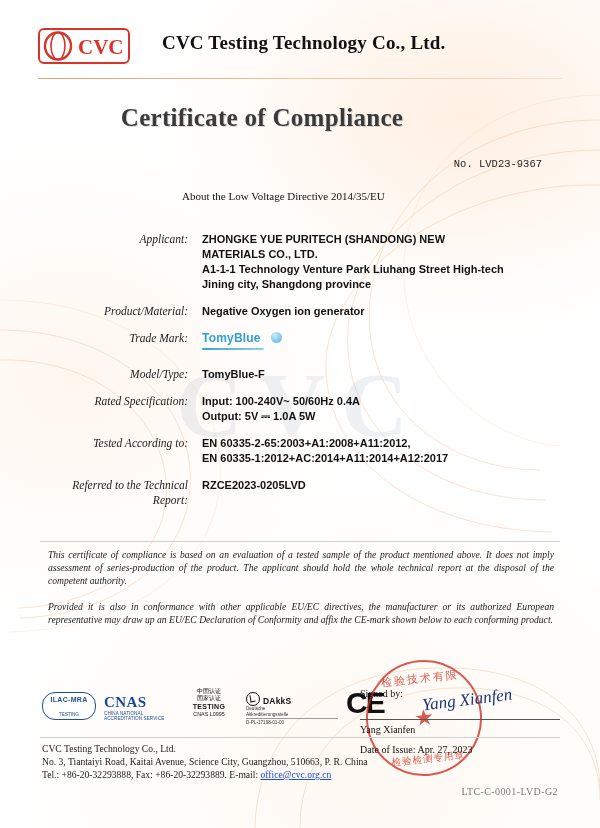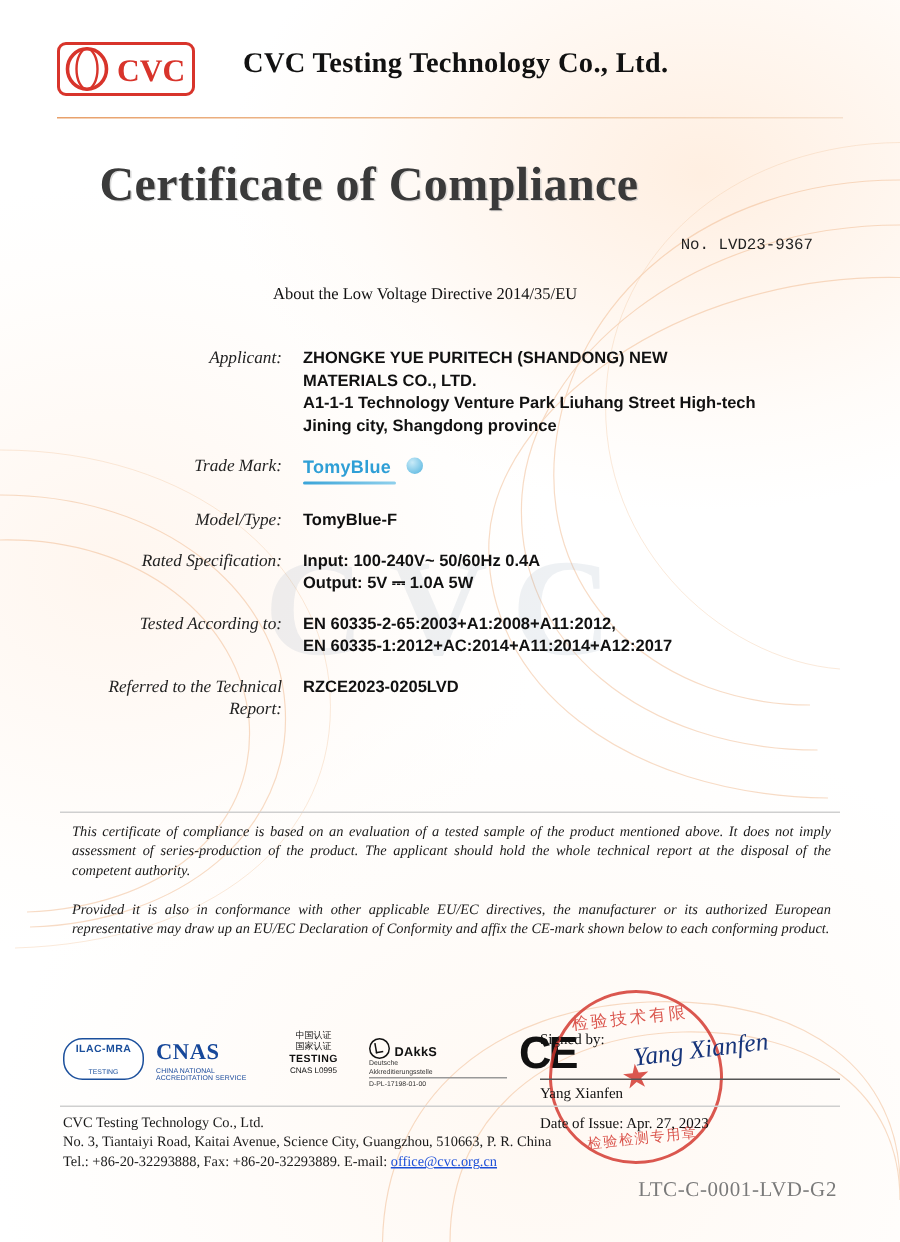--- a/index.html
+++ b/index.html
@@ -67,25 +67,25 @@
     right: 38px;
     top: 78px;
     height: 1px;
     background: linear-gradient(to right, #e8a06a, #f0c9a4 60%, #f6e0cd);
   }
 
   
   .cert-title {
     position: absolute;
     top: 104px;
-    left: 0;
+    left: 16px;
     width: 492px;
     text-align: center;
     font-family: "Liberation Serif", serif;
-    font-size: 32px;
+    font-size: 25px;
     font-weight: bold;
     color: #3a3a3a;
     letter-spacing: 0.3px;
     text-shadow: 1px 1px 0 rgba(190,190,190,0.55);
   }
 
   .cert-no {
     position: absolute;
     top: 158px;
     right: 58px;
@@ -431,21 +431,21 @@
   }
   .footer a.mail, .footer a.web {
     color: #1c4fd8;
     text-decoration: underline;
   }
   .doc-code {
     position: absolute;
     right: 42px;
     top: 786px;
     font-family: "Liberation Serif", serif;
-    font-size: 14px;
+    font-size: 10px;
     color: #7a7a7a;
     letter-spacing: 0.4px;
     margin-left: 28px;
   }
 </style>
 </head>
 <body>
 
 <div class="page">
 
@@ -489,20 +489,24 @@
     <div class="row">
       <div class="label">Applicant:</div>
       <div class="value">
         <span class="line">ZHONGKE YUE PURITECH (SHANDONG) NEW</span>
         <span class="line">MATERIALS CO., LTD.</span>
         <span class="line">A1-1-1 Technology Venture Park Liuhang Street High-tech</span>
         <span class="line">Jining city, Shangdong province</span>
       </div>
     </div>
 
+    <div class="row" style="margin-top:6px;">
+      <div class="label">Product/Material:</div>
+      <div class="value">Negative Oxygen ion generator</div>
+    </div>
 
     <div class="row" style="margin-top:8px;height:24px;">
       <div class="label">Trade Mark:</div>
       <div class="value">
         <span class="trademark-logo">
           <span class="tm-text">TomyBlue</span>
           <span class="tm-dot"></span>
           <span class="tm-underline"></span>
         </span>
       </div>

